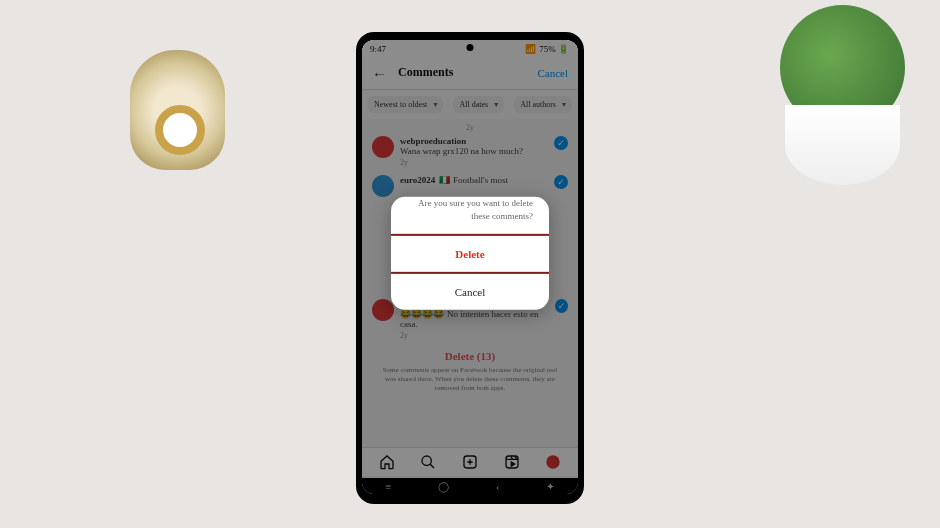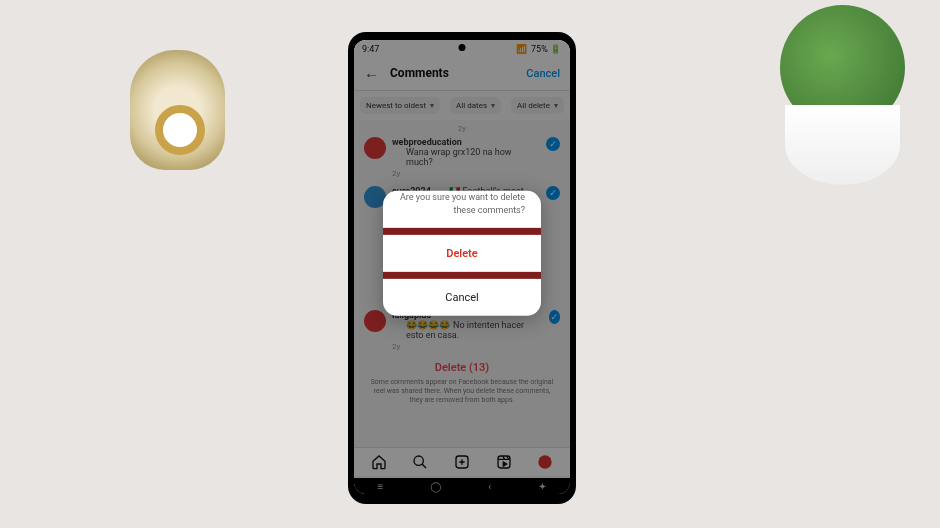--- a/index.html
+++ b/index.html
@@ -38,25 +38,26 @@
     .plant-foliage {
       position: absolute;
       right: 35px; top: 5px;
       width: 125px; height: 125px;
       background: radial-gradient(circle at 40% 40%, #6aa84f, #3a7030);
       border-radius: 50%;
     }
     
     .phone {
       position: absolute;
-      left: 348px; top: 32px;
+      left: 356px; top: 32px;
       width: 228px; height: 472px;
       background: #000;
       border-radius: 18px;
       padding: 8px 6px 10px 6px;
+      font-family: Liberation Serif, serif;
     }
     .screen {
       width: 100%; height: 100%;
       background: #f5f5f5;
       border-radius: 12px;
       position: relative;
       overflow: hidden;
     }
     
     .statusbar {
@@ -94,21 +95,21 @@
       font-size: 9px; color: #333;
     }
     .avatar {
       width: 22px; height: 22px; border-radius: 50%;
       background: #c33;
       flex-shrink: 0;
     }
     .avatar.blue { background: #3498db; }
     .avatar.red { background: #e23a3a; }
     .ctext .user { font-weight: 700; margin-right: 2px; }
-    .ctext .body-text { color: #444; margin-left: 14px; }
+    .ctext .body-text { color: #444; }
     .ctext .time { color: #999; font-size: 8px; margin-top: 2px; }
     .check {
       margin-left: auto; width: 14px; height: 14px; border-radius: 50%;
       background: #0095f6; color: #fff; font-size: 9px;
       display: flex; align-items: center; justify-content: center;
     }
     .delete-bar {
       text-align: center; color: #ed4956; font-size: 11px; font-weight: 600;
       margin-top: 10px;
     }
@@ -141,21 +142,21 @@
       position: absolute;
       left: 50%; top: 47%; transform: translate(-50%, -50%);
       width: 158px;
       background: #fff; border-radius: 14px;
       overflow: hidden;
       box-shadow: 0 4px 20px rgba(0,0,0,0.3);
     }
     .dlg-title { font-weight: 700; font-size: 12px; text-align: center; padding: 14px 12px 4px; color: #111;}
     .dlg-msg { font-size: 9px; color: #666; text-align: right; padding: 0 16px 12px; line-height: 1.35; }
     .dlg-btn {
-      border-top: 7px solid #7f1d1d;
+      border-top: 2px solid #7f1d1d;
       text-align: center; font-size: 11px; padding: 12px 0;
       font-weight: 600;
     }
     .dlg-delete { color: #d93025; }
     .dlg-cancel { color: #222; font-weight: 400; }
     .camera-hole {
       position: absolute; top: 4px; left: 50%; transform: translateX(-50%);
       width: 7px; height: 7px; border-radius: 50%; background: #000;
     }
   </style>
@@ -190,21 +191,21 @@
     <div class="filters">
       <div class="filter-chip">
         <span>Newest to oldest</span>
         <span class="chev">▾</span>
       </div>
       <div class="filter-chip">
         <span>All dates</span>
         <span class="chev">▾</span>
       </div>
       <div class="filter-chip">
-        <span>All delete</span>
+        <span>All authors</span>
         <span class="chev">▾</span>
       </div>
     </div>
 
     <div class="body">
       <div class="ts-sep">2y</div>
 
       <div class="comment">
         <div class="avatar red"></div>
         <div class="ctext">

